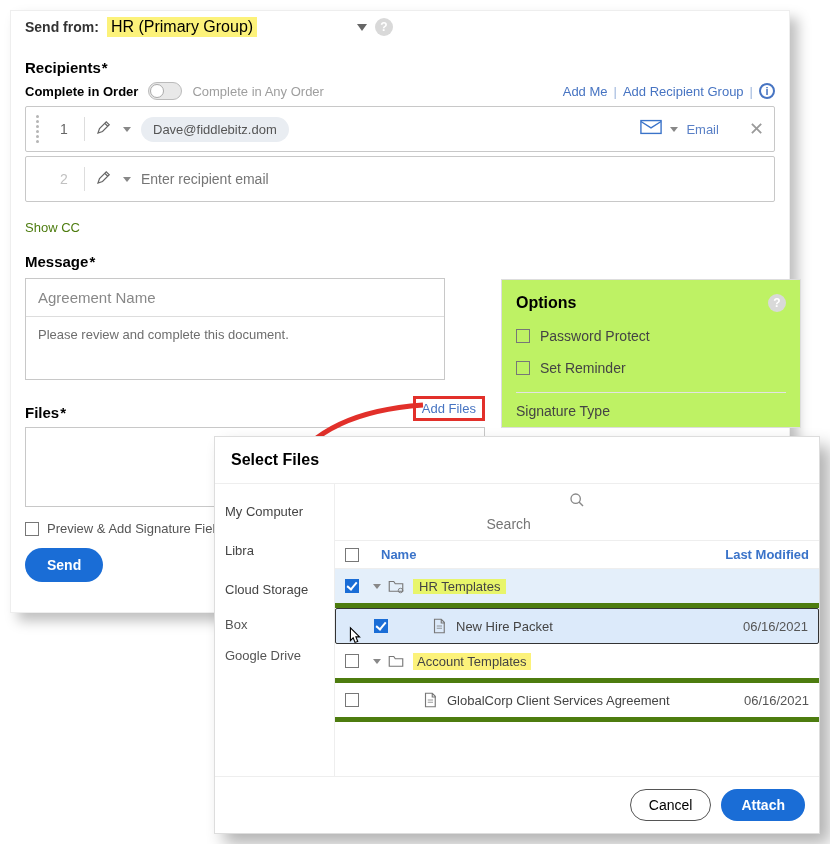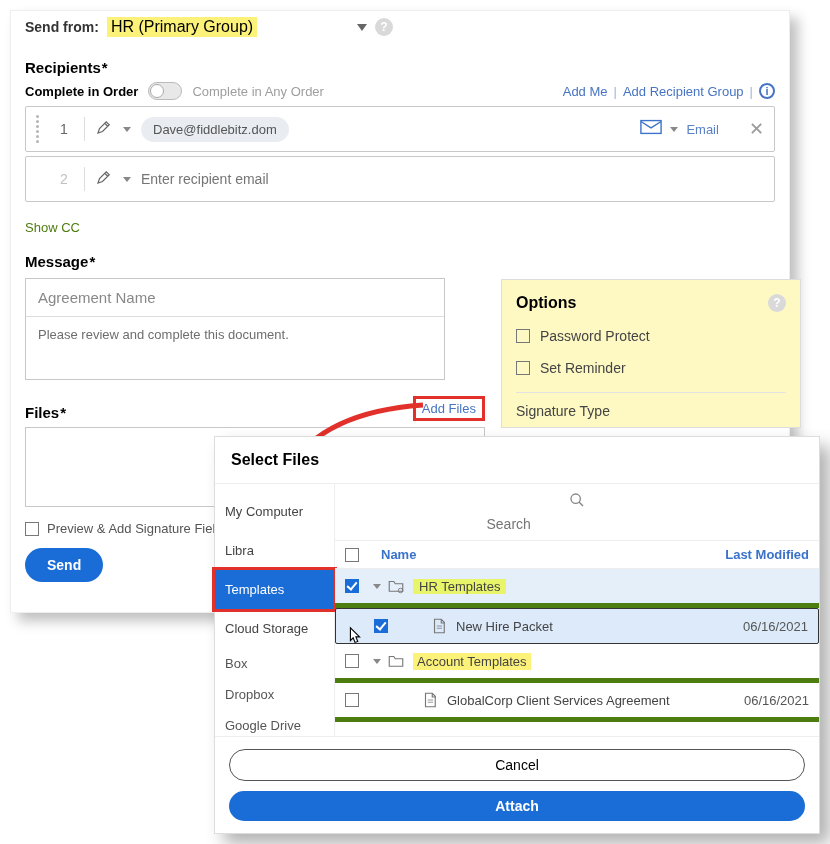--- a/index.html
+++ b/index.html
@@ -43,21 +43,21 @@
   .msg-agr { border:1px solid #c8c8c8; margin-top:8px; width:420px;}
   .agr-name{ border-bottom:1px solid #ddd; padding:10px 12px; color:#888; font-size:15px;}
   .agr-body{ padding:10px 12px; color:#6e6e6e; font-size:13px; height:62px;}
   .files-row{ display:flex; align-items:flex-end; justify-content:space-between; width:460px; margin-top:16px;}
   .addfiles{ border:3px solid #e2302a; padding:2px 6px; font-size:13px; color:#4774c2;}
   .drop-area{ border:1px solid #c8c8c8; width:460px; height:80px; display:flex; align-items:center; justify-content:center; color:#6d6d6d; font-size:18px; margin-top:6px;}
   .preview-row{display:flex;align-items:center;gap:8px;margin-top:14px;font-size:13px;color:#555;}
   .chk{width:14px;height:14px;border:1.5px solid #777;display:inline-block;}
   .send-btn{ margin-top:12px; background:#1a6dd6; color:#fff; border:none; border-radius:18px; padding:9px 22px; font-size:14px; font-weight:600;}
   
-  .options{ position:absolute; left:490px; top:268px; width:300px; border:1px solid #ddd; background:#fef9c3; padding:14px 14px 8px;}
+  .options{ position:absolute; left:490px; top:268px; width:300px; border:1px solid #ddd; background:#bef264; padding:14px 14px 8px;}
   .options h3{ font-size:16px; font-weight:600; display:flex; justify-content:space-between; align-items:center;}
   .opt-item{ display:flex; align-items:center; gap:10px; margin-top:16px; font-size:14px; color:#444;}
   .hr{height:1px;background:#e3e3e3;margin-top:16px;}
   .sigtype{ margin-top:10px; font-size:14px; color:#444;}
   
   .arrow-svg{ position:absolute; left:248px; top:395px; pointer-events:none;}
   
   .dialog{ position:absolute; left:214px; top:436px; width:606px; height:398px; background:#fff; box-shadow:10px 10px 16px rgba(0,0,0,.3); border:1px solid #ddd; display:flex; flex-direction:column;}
   .dlg-title{ font-size:16px; font-weight:600; padding:14px 16px;}
   .dlg-body{ display:flex; flex:1; border-top:1px solid #eee; min-height:0;}
@@ -79,21 +79,21 @@
   .l-row .cb.checked::after{content:"";position:absolute;left:3px;top:0px;width:4px;height:8px;border:solid #fff;border-width:0 2px 2px 0;transform:rotate(40deg);}
   .l-row .caret{ margin-right:6px;}
   .folder-ic, .doc-ic { width:18px; height:18px; margin-right:8px;}
   .l-name{ color:#444;}
   .l-date{ margin-left:auto; color:#555;}
   .sel-folder{ background:#e4effa;}
   .sel-file{ background:#dceafa; border:1px solid #333; border-radius:2px;}
   .indent1{ padding-left:38px;}
   .indent2{ padding-left:58px;}
   .cursor{ position:absolute; width:22px; height:22px;}
-  .dlg-foot{ display:flex; justify-content:flex-end; gap:10px; padding:12px 14px; border-top:1px solid #eee;flex-direction:column;}
+  .dlg-foot{ display:flex; justify-content:flex-end; gap:10px; padding:12px 14px; border-top:1px solid #eee;}
   .btn-cancel{ border:1.5px solid #555; background:#fff; border-radius:18px; padding:7px 18px; font-size:14px;}
   .btn-attach{ border:none; background:#1a6dd6; color:#fff; border-radius:18px; padding:7px 20px; font-size:14px; font-weight:600;}
 </style>
 </head>
 <body>
 
 <div class="page">
   <div class="inner">
     
     <div class="send-from">
@@ -222,24 +222,22 @@
     </defs>
   <path d="M175 10 C 30 20, 10 110, 30 188" fill="none" stroke="#e2302a" stroke-width="5" marker-end="url(#ah)"></path>
 </svg>
 
 <div class="dialog">
   <div class="dlg-title">Select Files</div>
   <div class="dlg-body">
     <div class="dlg-side">
       <div class="side-item">My Computer</div>
       <div class="side-item">Libra</div>
-      <div class="side-item sel">Templates</div>
       <div class="side-item">Cloud Storage</div>
       <div class="side-sub">Box</div>
-      <div class="side-sub">Dropbox</div>
       <div class="side-sub">Google Drive</div>
     </div>
     <div class="dlg-main">
       <div class="search-row">
         <svg class="mag" viewBox="0 0 24 24">
             <circle cx="10" cy="10" r="7" fill="none" stroke="#888" stroke-width="2"></circle>
             <line x1="15" y1="15" x2="21" y2="21" stroke="#888" stroke-width="2"></line>
           </svg>
         <input class="search-input" placeholder="Search" style="">
       </div>

